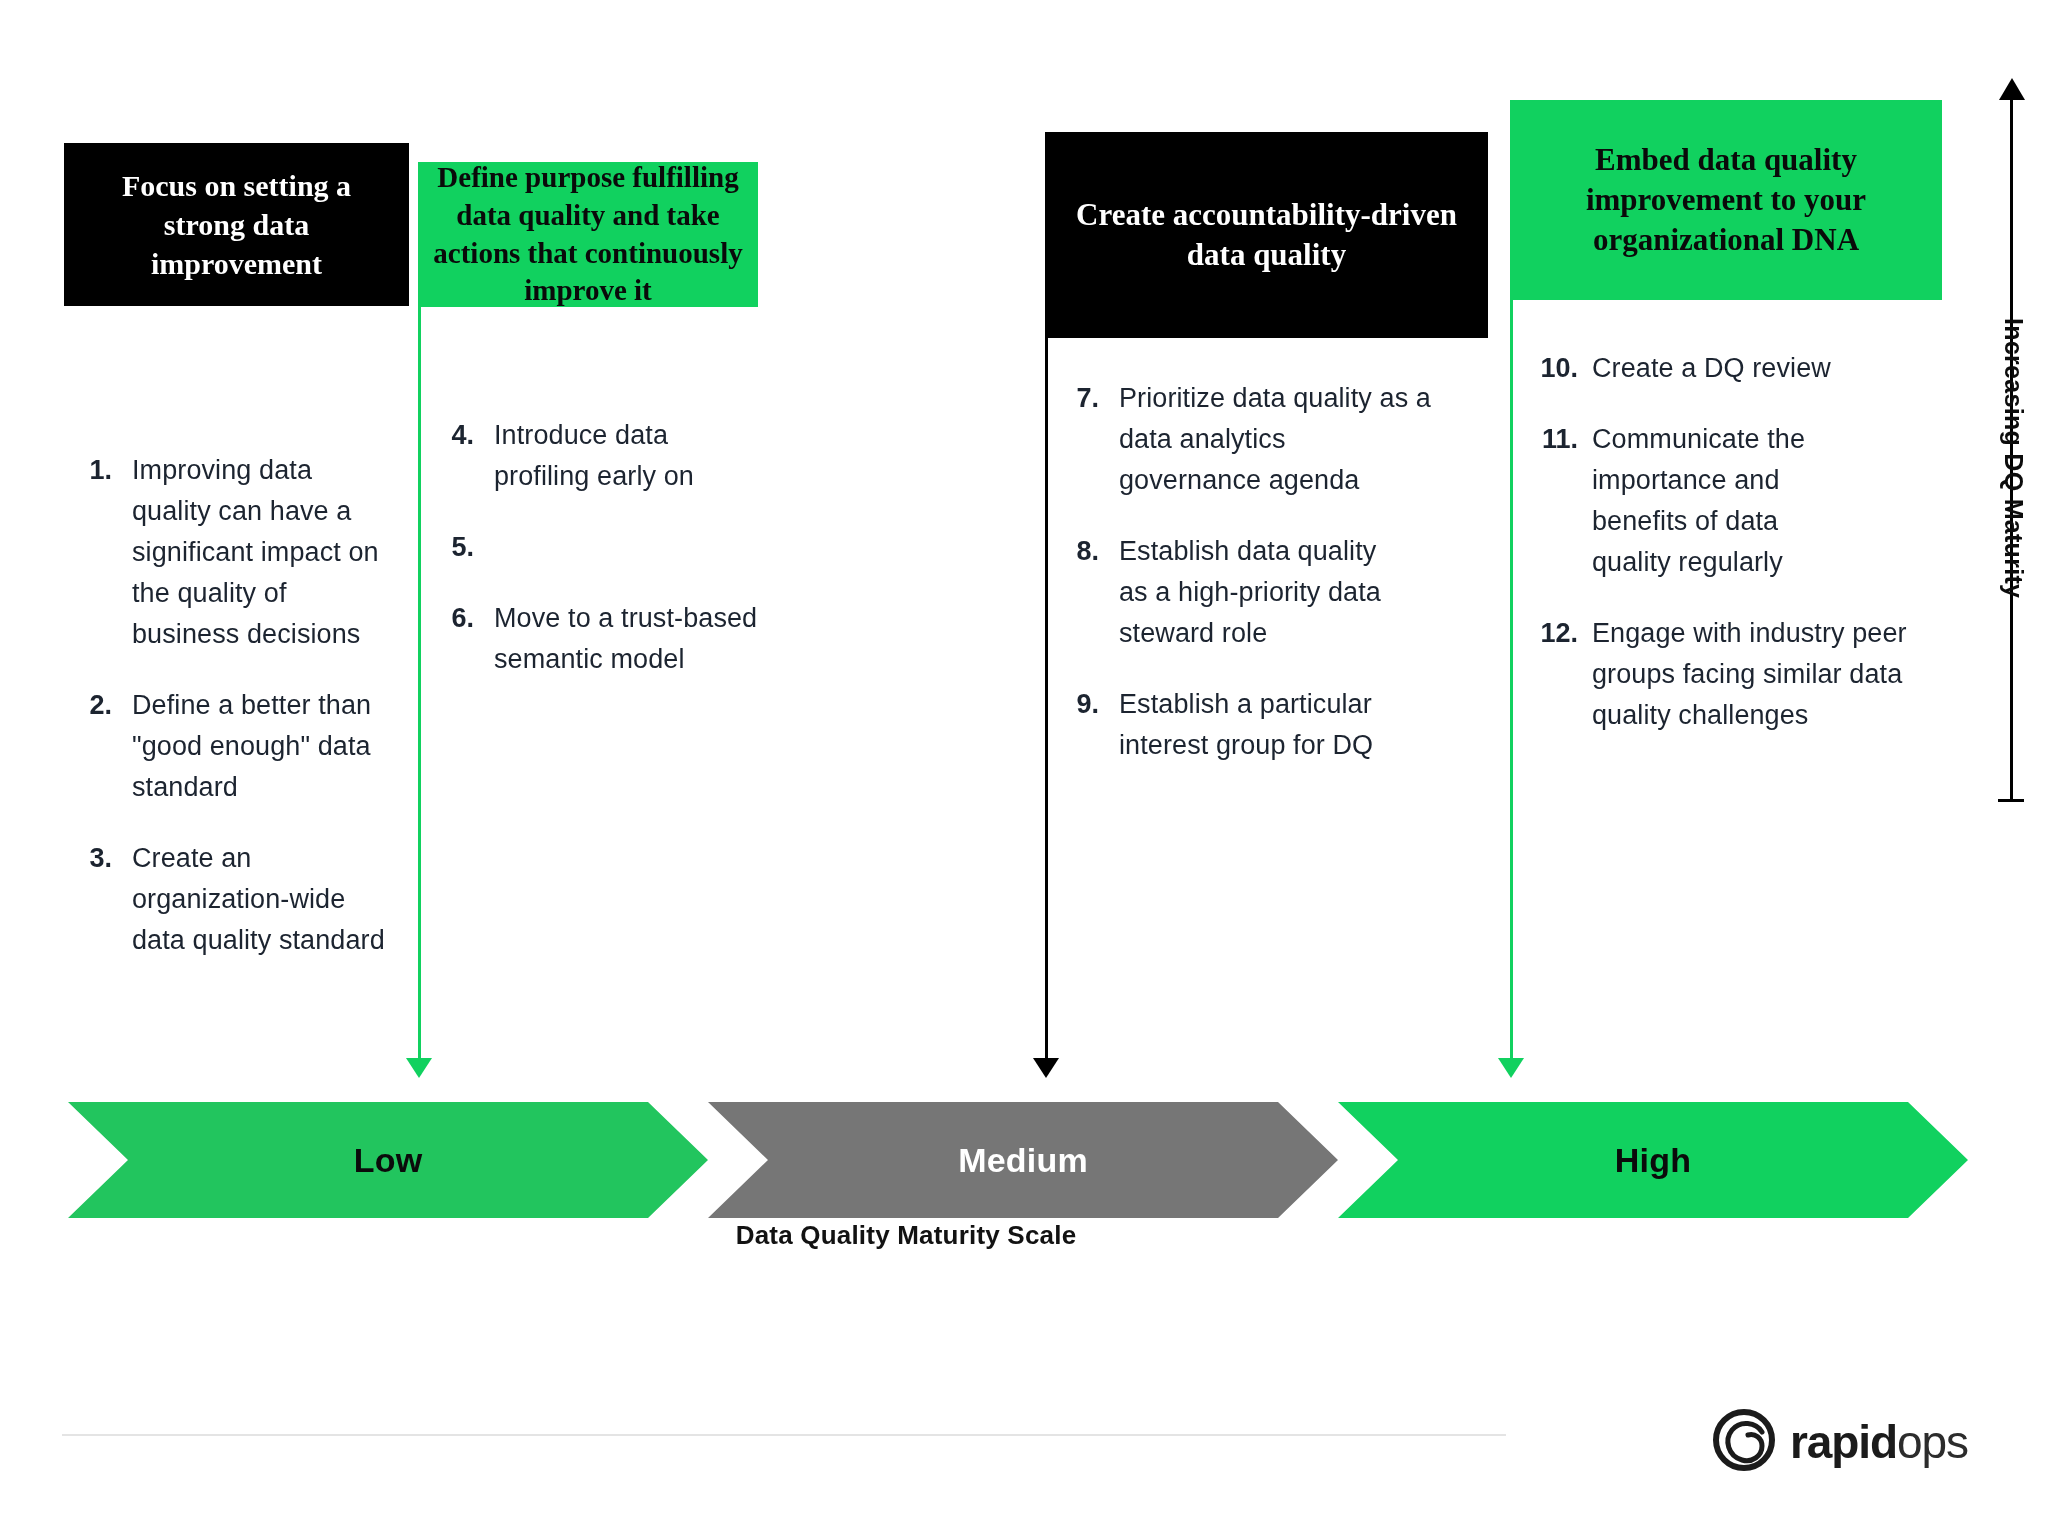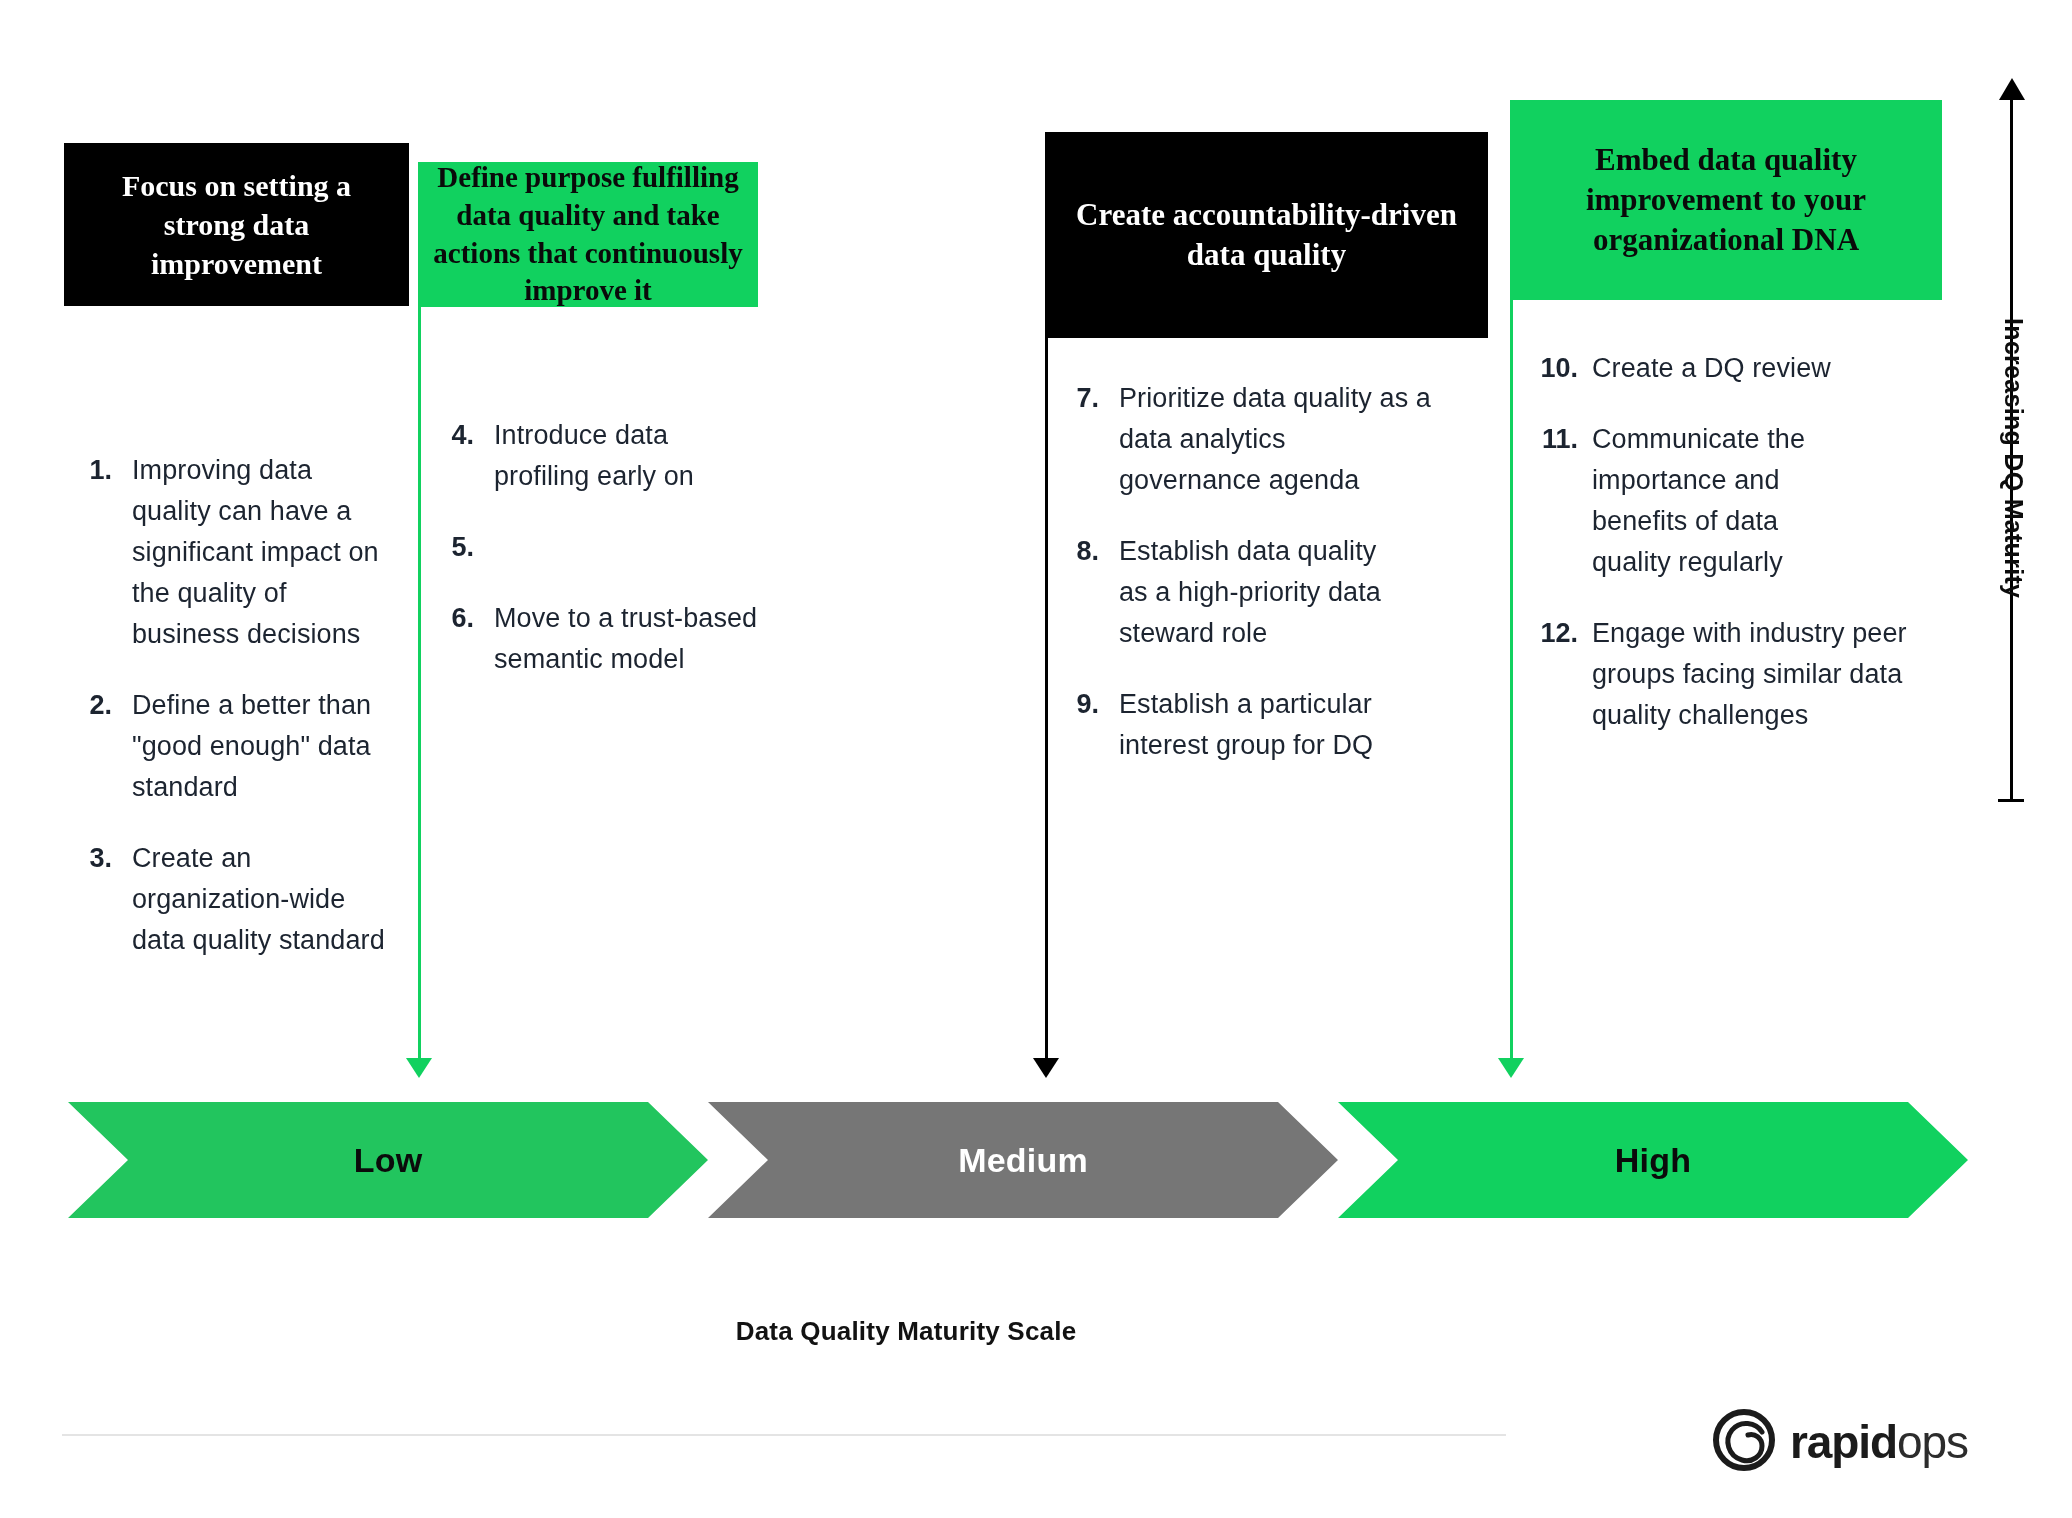--- a/index.html
+++ b/index.html
@@ -192,21 +192,21 @@
   <div class="chev chev-low" style="left:68px;top:1102px;width:640px;">
     <span>Low</span>
   </div>
   <div class="chev chev-med" style="left:708px;top:1102px;width:630px;">
     <span>Medium</span>
   </div>
   <div class="chev chev-high" style="left:1338px;top:1102px;width:630px;">
     <span>High</span>
   </div>
 
-  <div class="scale-caption" style="left:0;top:1316px;width:2072px;">
+  <div class="scale-caption" style="left:0;top:1220px;width:2072px;">
     <span style="display:inline-block;margin-left:-260px;">Data Quality Maturity Scale</span>
   </div>
 
   <div class="axis-up" style="left:1999px;top:78px;"></div>
   <div class="axis-line" style="left:2010px;top:98px;height:702px;"></div>
   <div class="axis-tick" style="left:1998px;top:799px;"></div>
   <div class="axis-label" style="left:2028px;top:318px;">Increasing DQ Maturity</div>
 
   <div class="foot-rule" style="left:62px;top:1434px;width:1444px;"></div>
 

